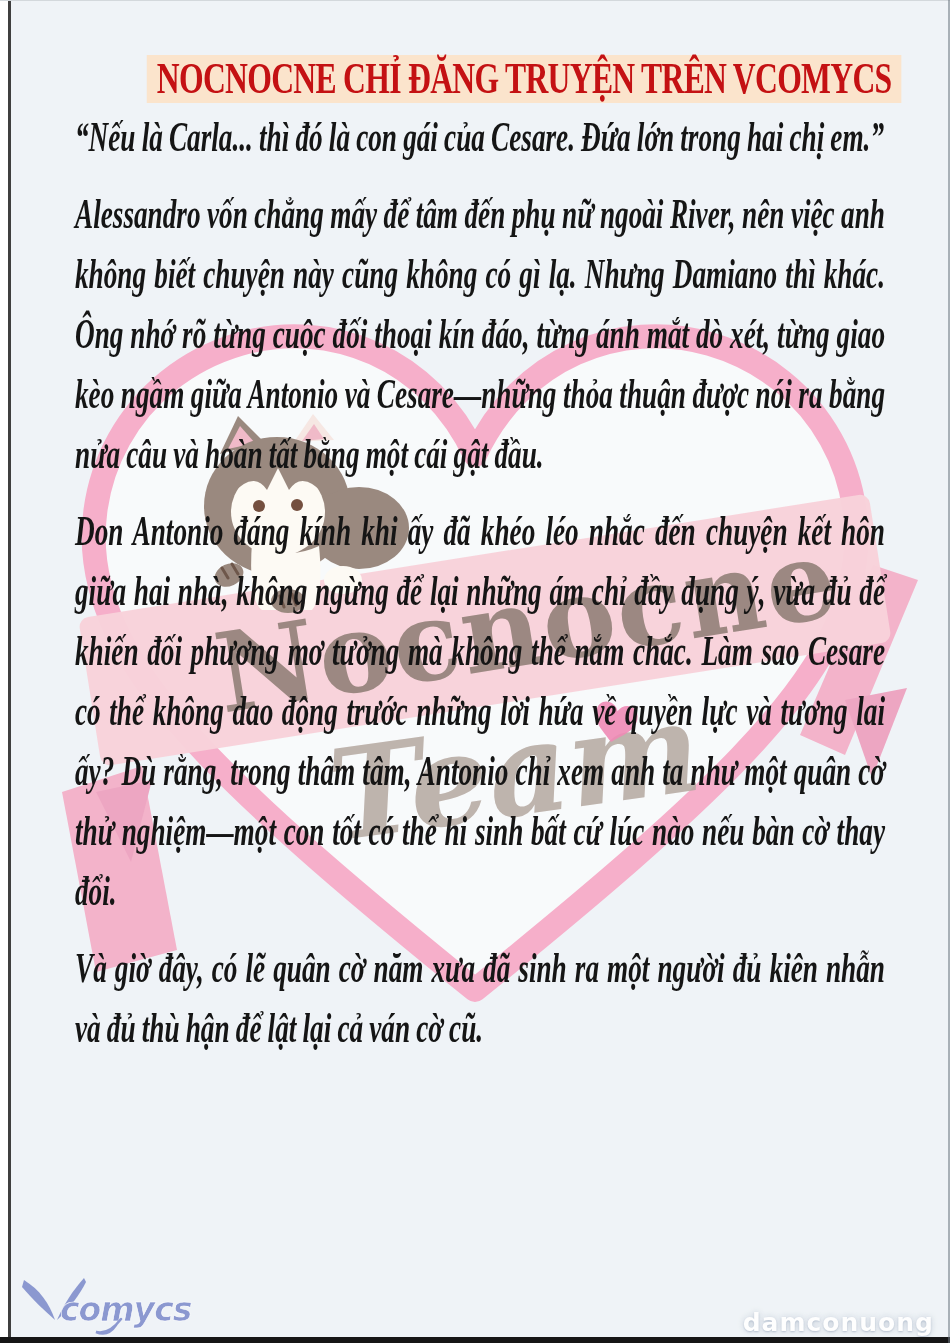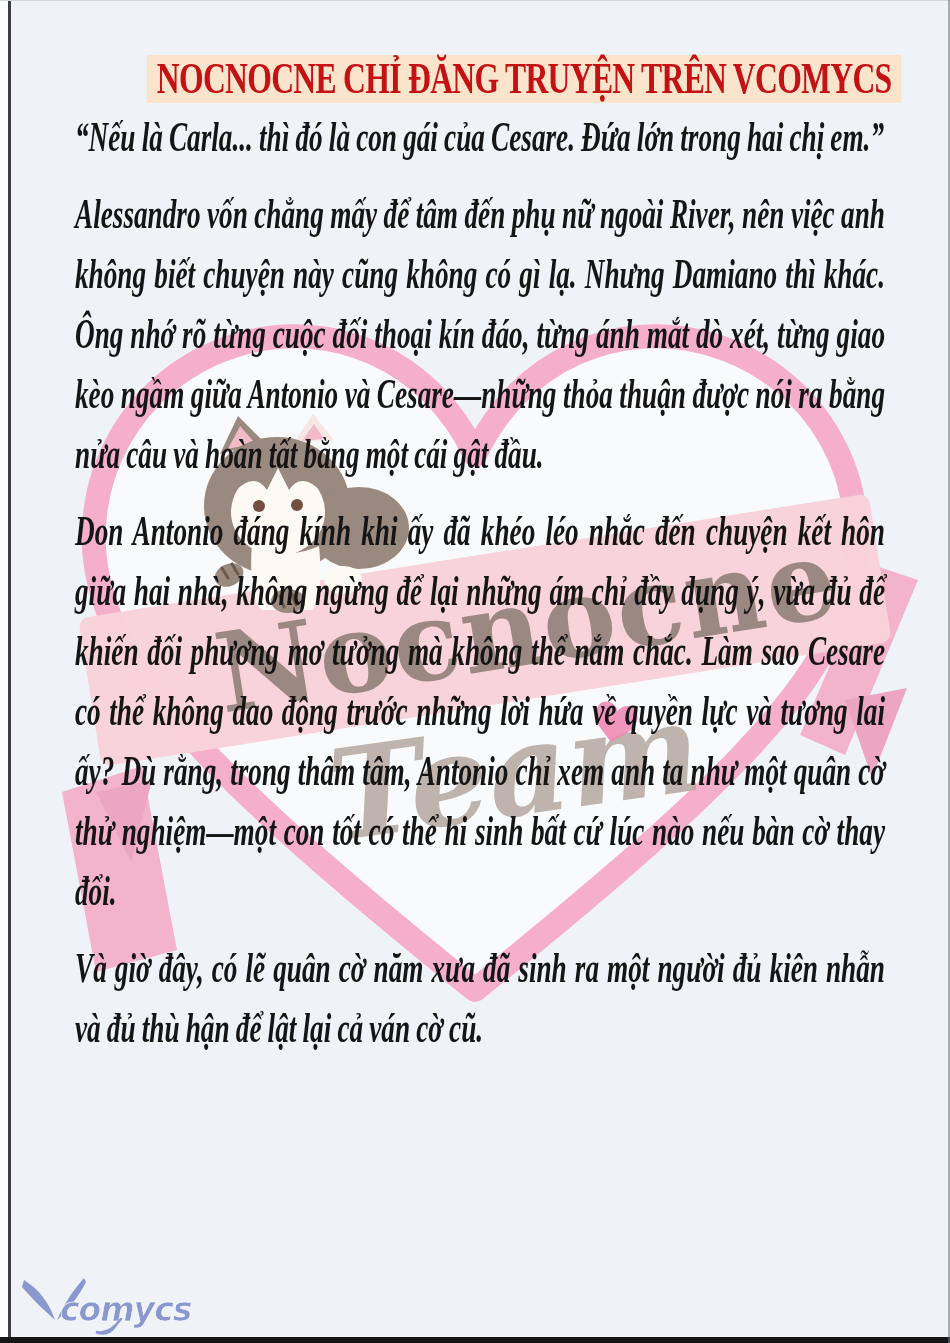--- a/index.html
+++ b/index.html
@@ -119,19 +119,20 @@
 
   <svg class="logo-vcomycs" viewBox="0 0 215 58" width="215" height="58">
     <g>
       <path d="M2,10 C14,24 25,34 35,43 C29,26 20,13 4,3 Z" fill="#8b98d0"></path>
       <path d="M64,1 C53,13 43,29 37,43 C49,32 60,17 66,5 Z" fill="#8b98d0"></path>
     </g>
     <text x="40" y="44" font-family="DejaVu Sans, sans-serif" font-style="italic" font-weight="bold" font-size="33" letter-spacing="-1" fill="#8b98d0" stroke="#ffffff" stroke-width="0.6">comycs</text>
     <path d="M96,48 q-8,12 -20,7 q13,3 25,-13" stroke="#8b98d0" stroke-width="2.5" fill="none" stroke-linecap="round"></path>
   </svg>
 
+  <div class="credit">damconuong</div>
 
   <div class="edge-left-white"></div>
   <div class="edge-left-line"></div>
   <div class="edge-bottom"></div>
   <div class="edge-top"></div>
   <div class="edge-right"></div>
 </div>
 
 </body></html>

